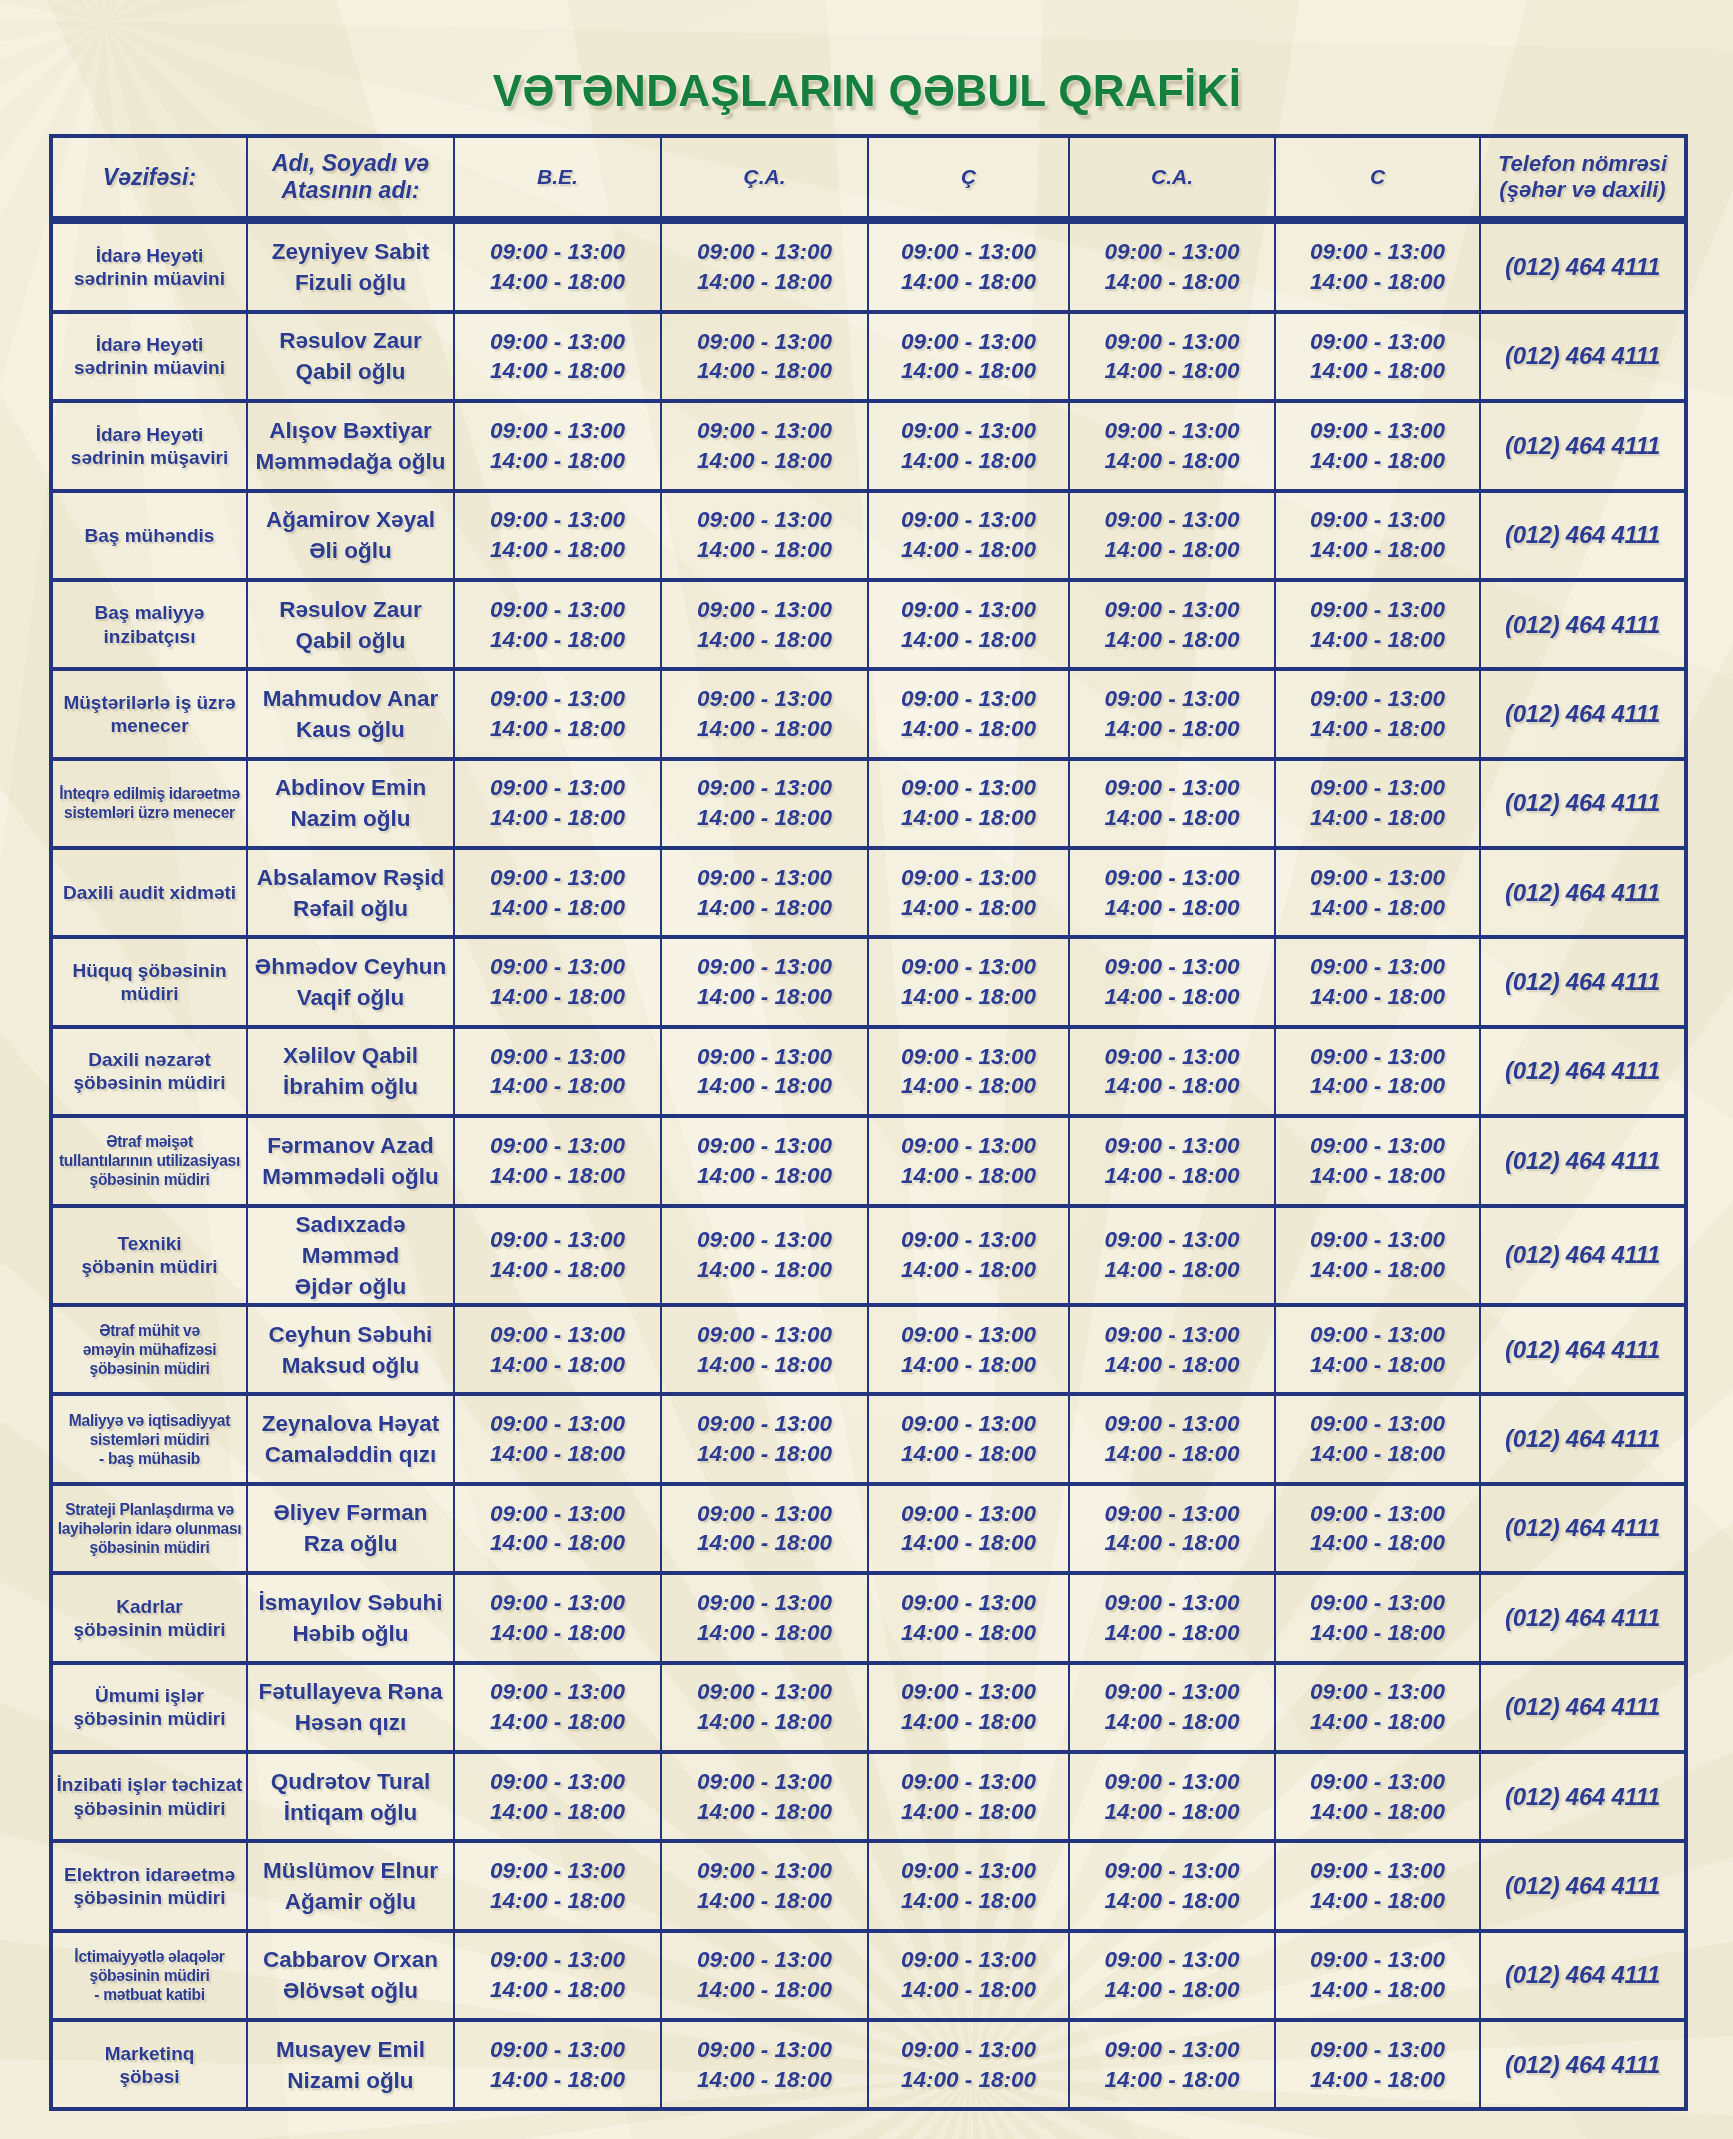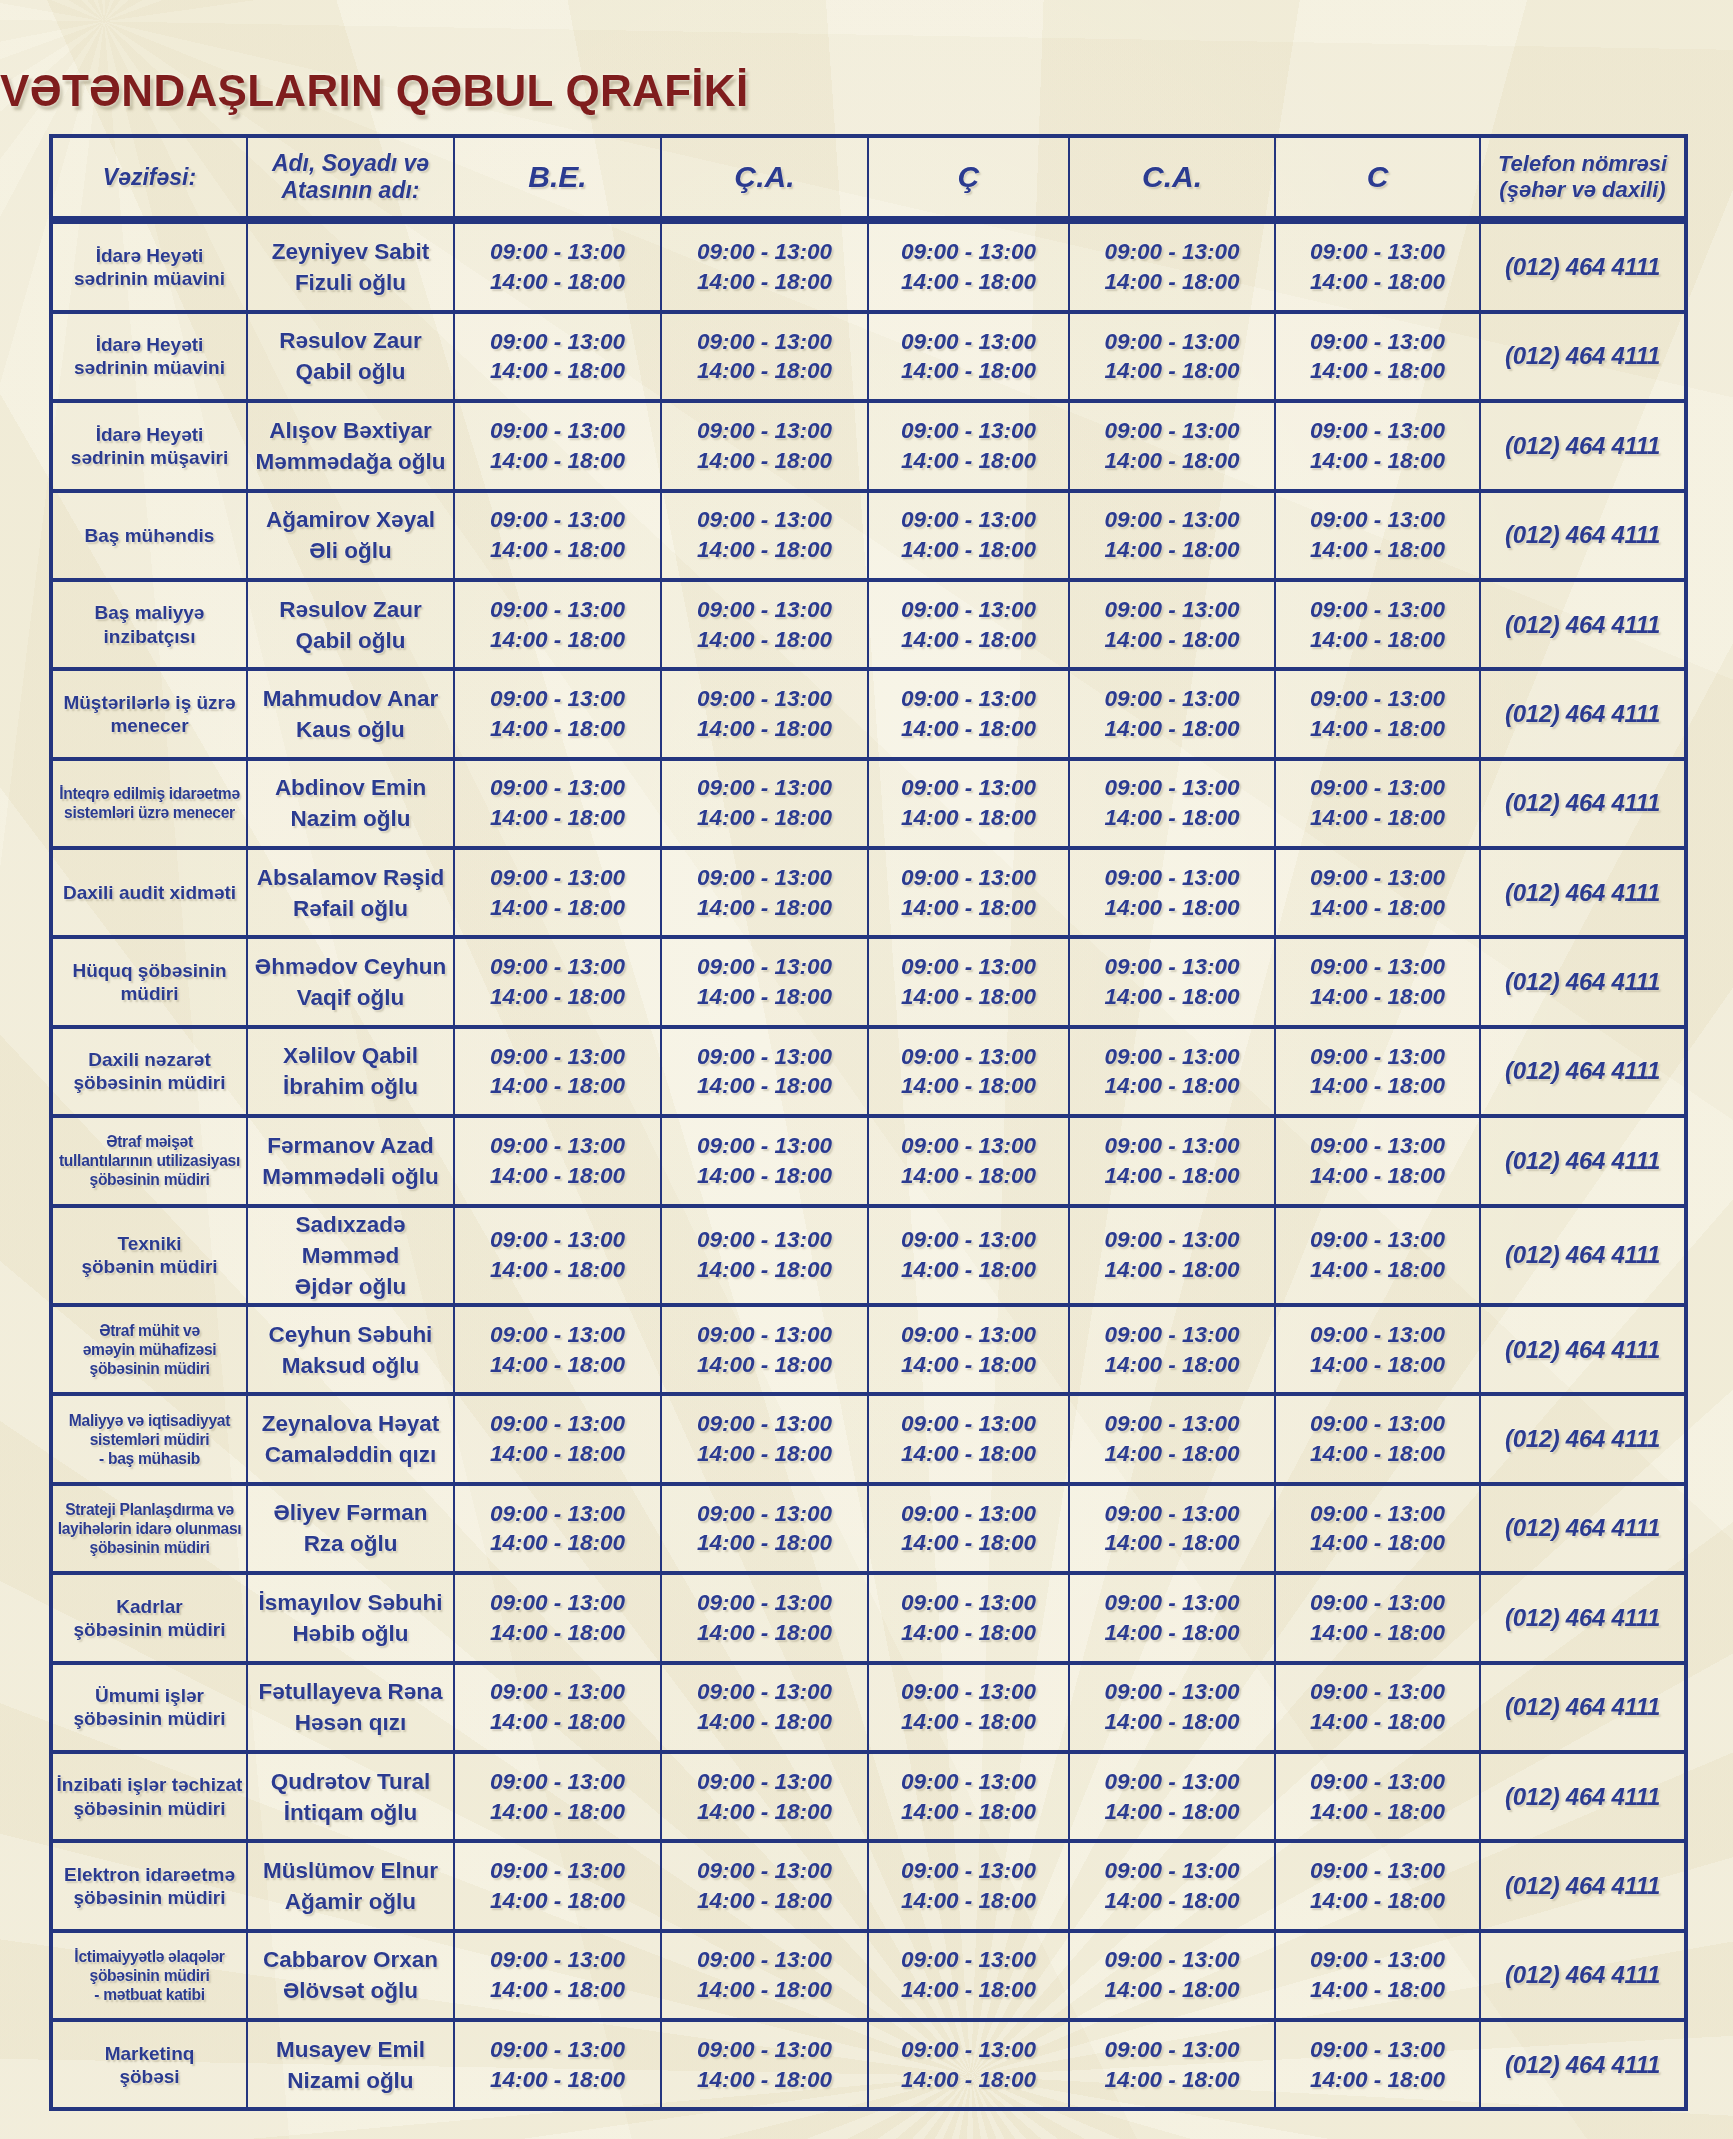--- a/index.html
+++ b/index.html
@@ -13,22 +13,23 @@
   .bg {
     position: absolute; inset: 0; z-index: 0;
     background:
       repeating-conic-gradient(from -95deg at 56% 97%, rgba(255,255,250,0.16) 0deg 6deg, rgba(219,209,172,0.10) 6deg 13deg),
       repeating-conic-gradient(from 40deg at 6% 1%, rgba(255,255,250,0.10) 0deg 9deg, rgba(214,204,168,0.08) 9deg 21deg),
       radial-gradient(ellipse at 50% 42%, rgba(255,255,248,0.28), rgba(255,255,248,0) 62%),
       #f2edd9;
   }
   .title {
     position: absolute; top: 37px; left: 0; width: 100%; z-index: 2;
+    text-align: center;
     font-size: 44px; font-weight: bold;
-    color: #7f1d1d;
+    color: #15803d;
     letter-spacing: 0.3px;
     text-shadow: 0 0 3.5px rgba(255,255,250,0.85), 2.9px 3.5px 2.9px rgba(110,100,65,0.35);
   }
   table.sched {
     position: absolute; left: 49px; top: 134px; z-index: 2;
     width: 1635px;
     border-collapse: collapse;
     table-layout: fixed;
     border: 4px solid #24357f;
   }
@@ -41,21 +42,21 @@
     color: #2b3b90;
     font-weight: bold;
     white-space: pre-line;
     padding: 1.2px 3.5px;
     text-shadow: 0 0 2.3px rgba(255,255,248,0.8), 1.7px 2.3px 1.7px rgba(110,100,65,0.28);
   }
   thead th { height: 76px; border-bottom-width: 8.7px; font-style: italic; }
   tbody td { height: 83px; }
   .th-pos   { font-size: 23px; }
   .th-name  { font-size: 23px; }
-  .th-day   { font-size: 30px; }
+  .th-day   { font-size: 21px; }
   .th-phone { font-size: 22px; margin-left: 9px; }
   td.pos  { font-size: 19px; line-height: 1.22; }
   td.pos.sm { font-size: 15.6px; line-height: 1.22; letter-spacing: -0.3px; }
   td.name { font-size: 22.5px; line-height: 1.38; }
   td.time { font-size: 22.5px; line-height: 1.33; font-style: italic; }
   td.time.dash { font-size: 25.4px; letter-spacing: -4.6px; font-style: normal; }
   td.phone { font-size: 24px; font-style: italic; letter-spacing: -0.3px; }
 </style>
 </head>
 <body>

